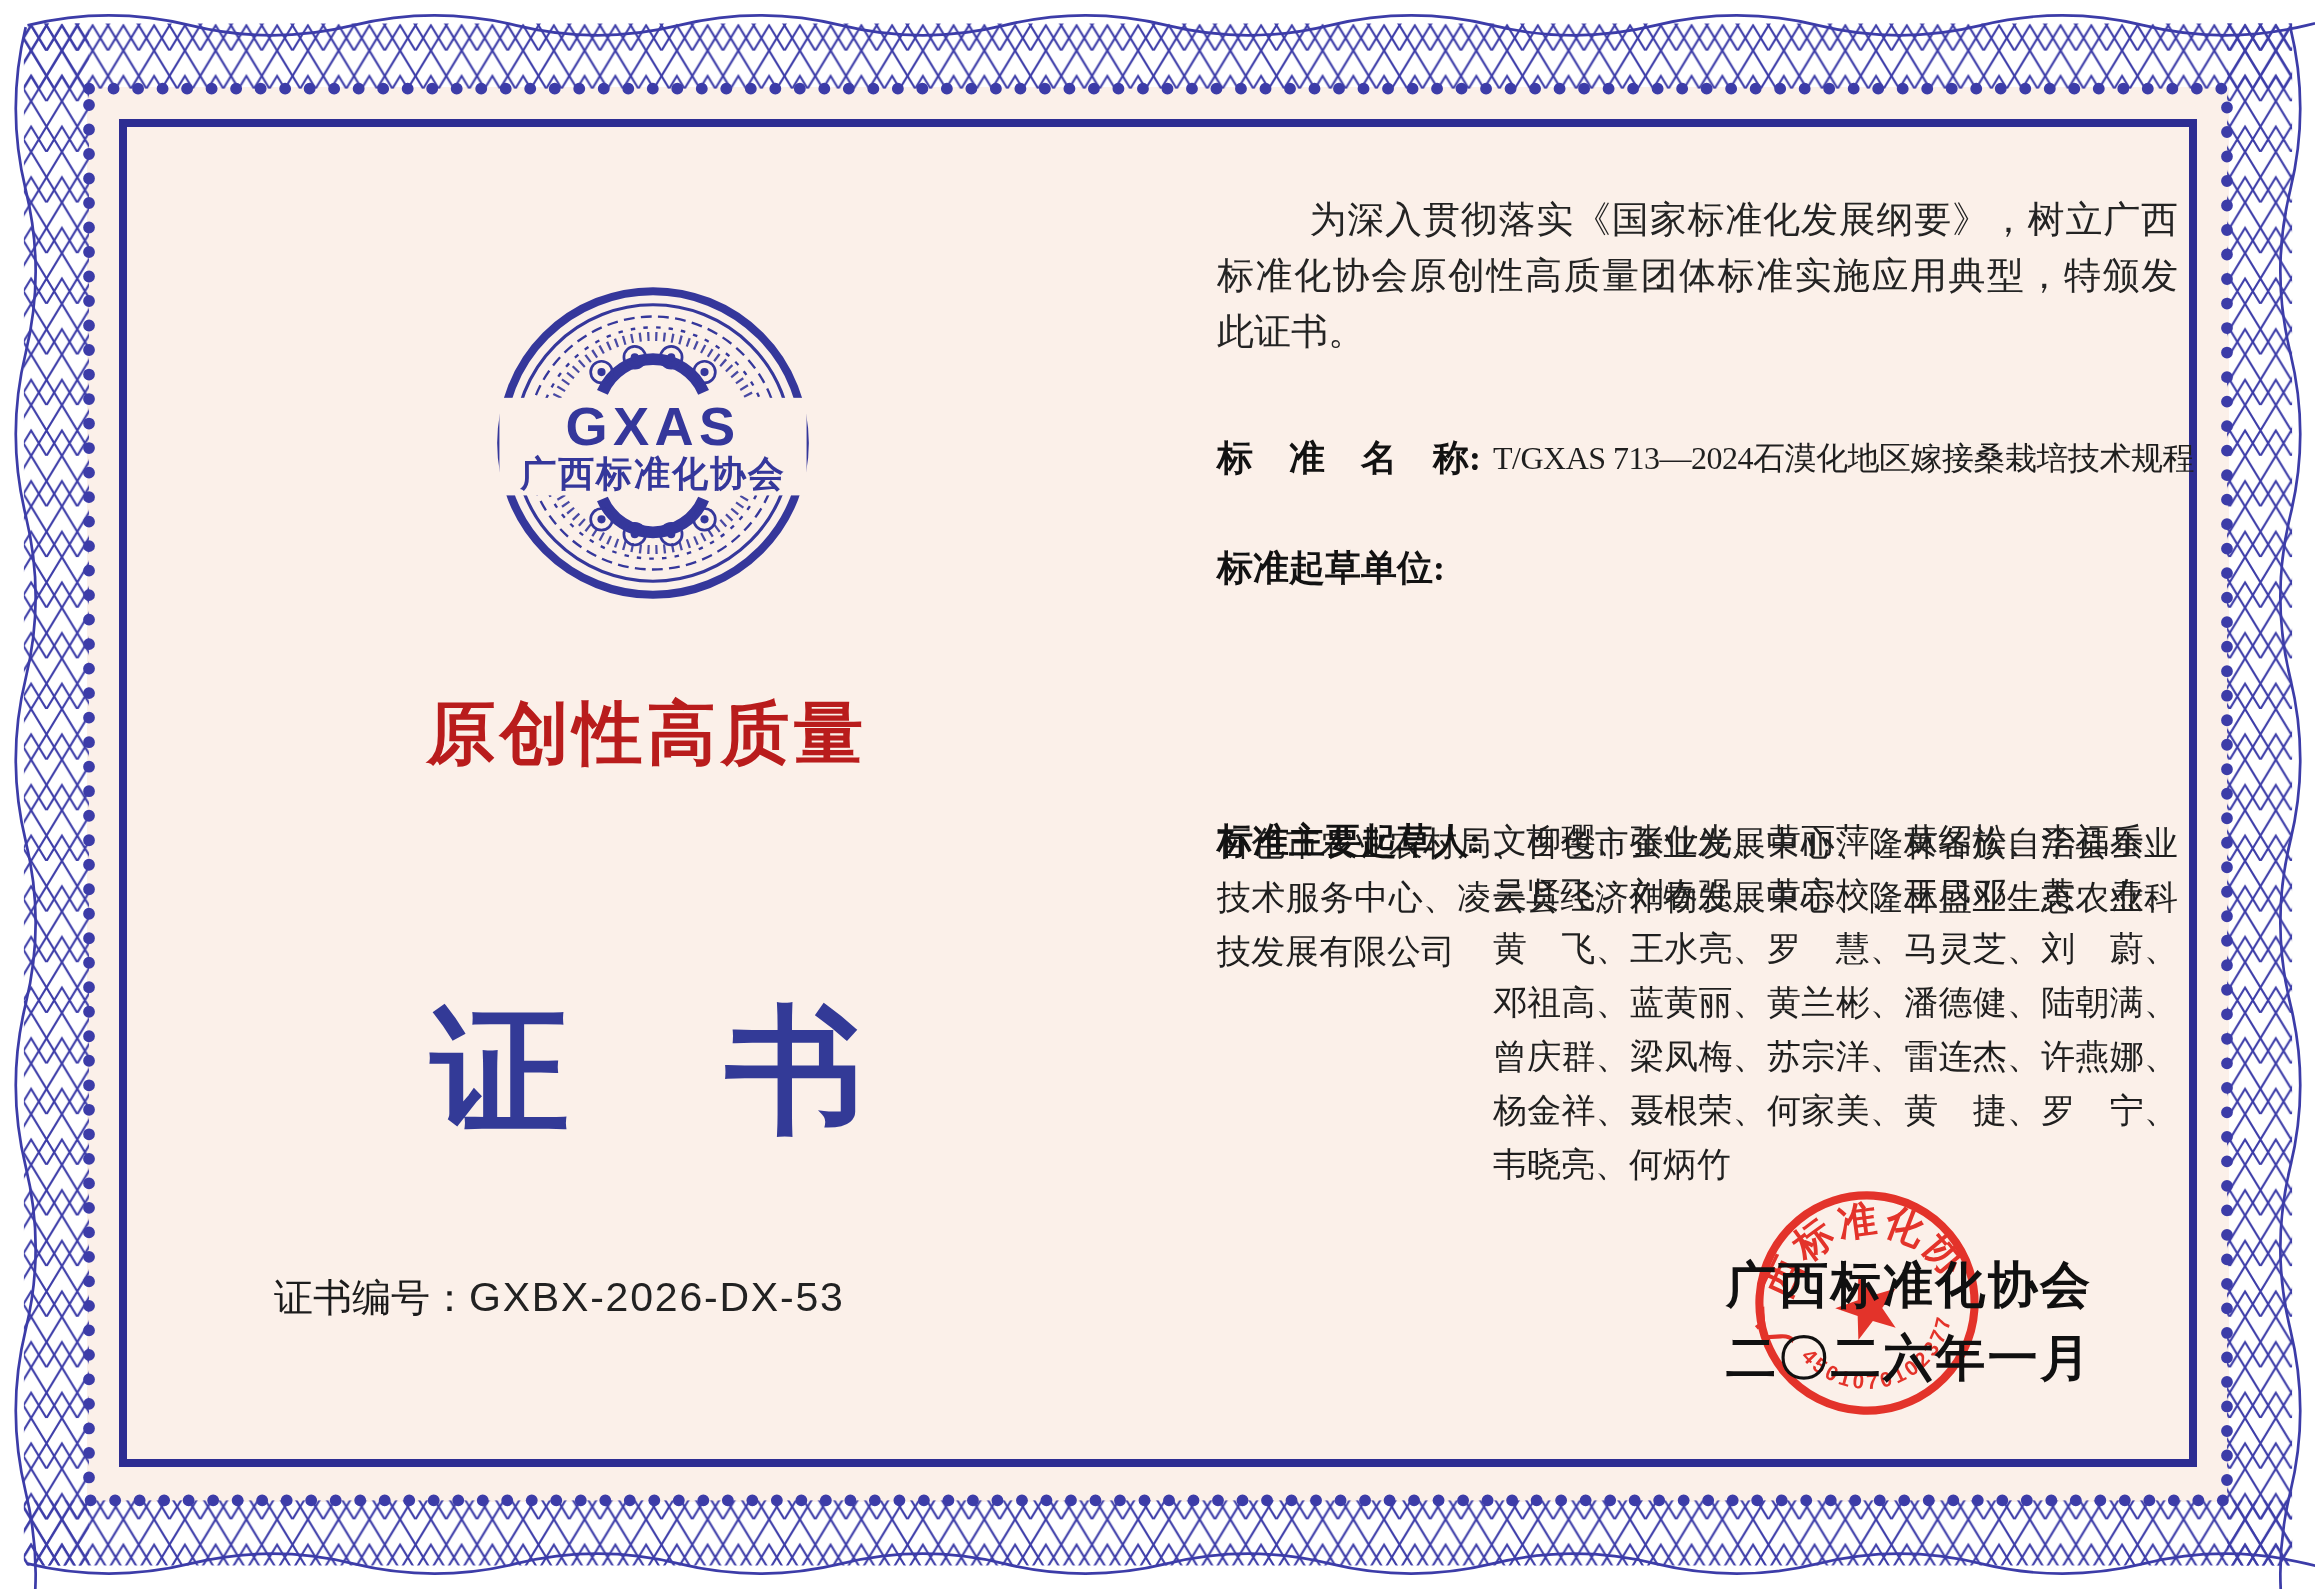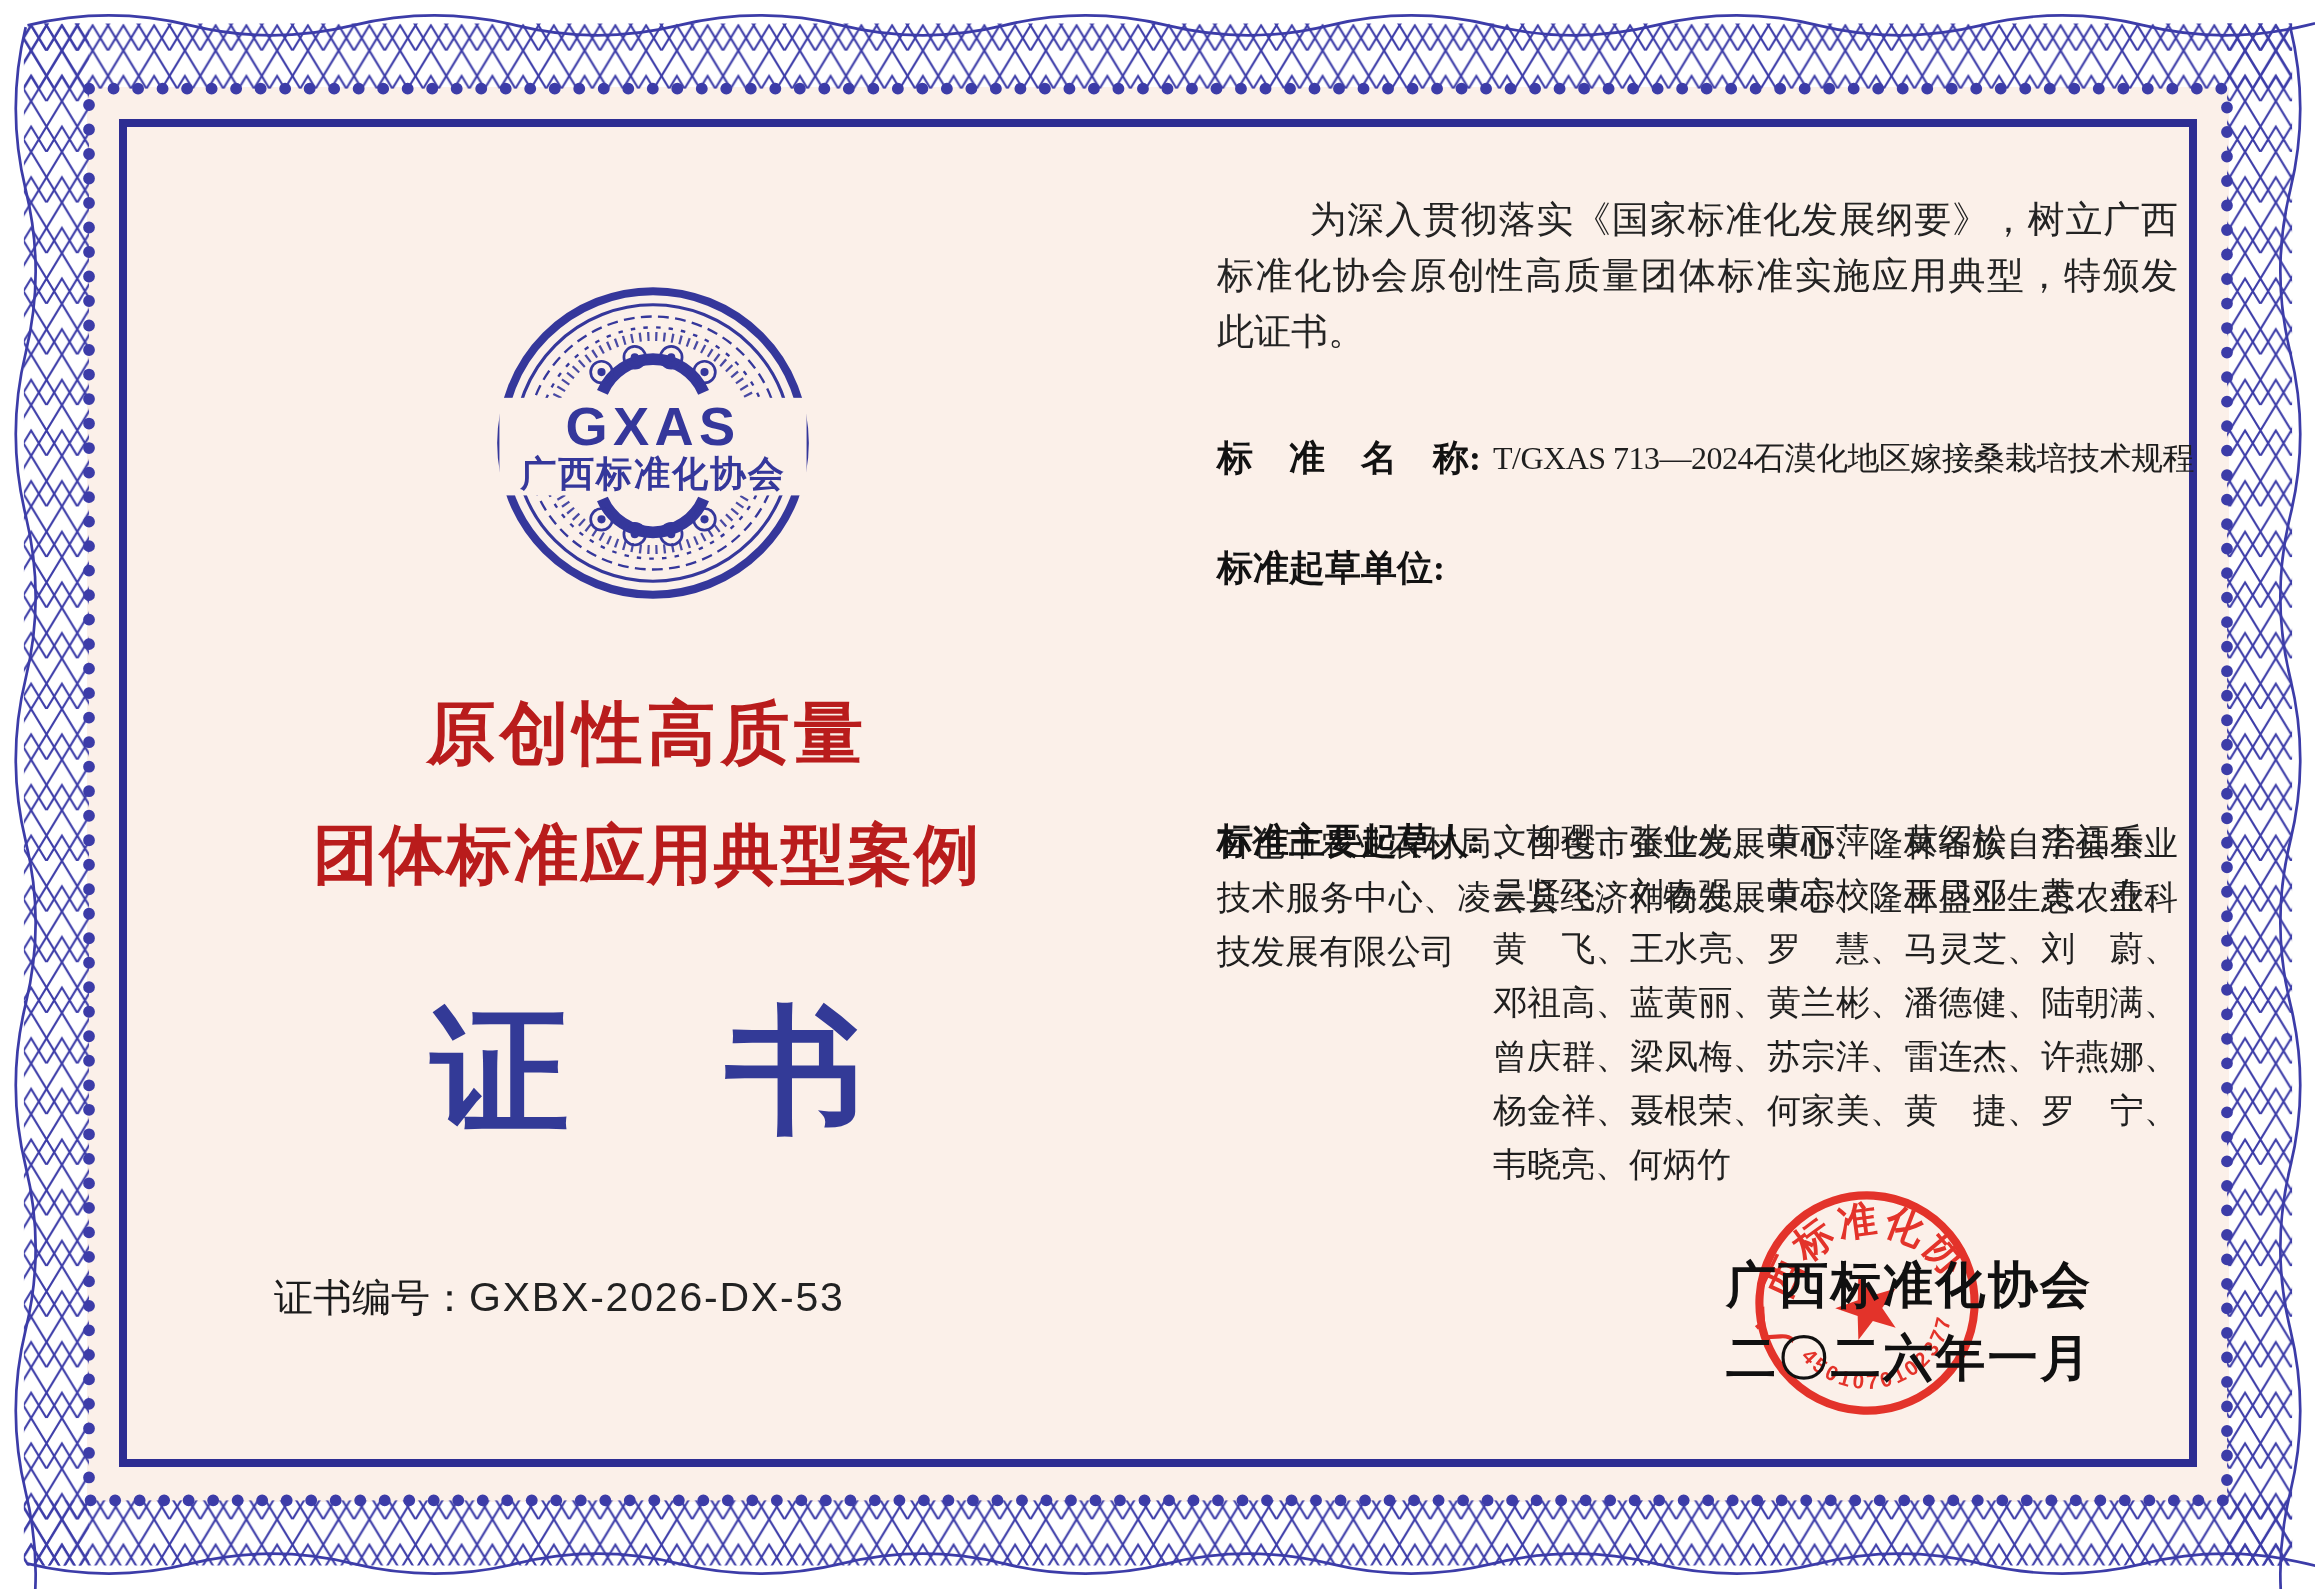--- a/index.html
+++ b/index.html
@@ -97,21 +97,20 @@
             <circle cx="-20.2" cy="100.9" r="4.5"></circle>
           <circle cx="20.2" cy="100.9" r="4.5"></circle>
             <circle cx="57" cy="84.5" r="4.5"></circle>
         </g>
       </g>
       <text x="0" y="2" text-anchor="middle" fill="#35379b" font-size="60" font-weight="bold" font-family="Liberation Sans, DejaVu Sans, sans-serif" letter-spacing="6">GXAS</text>
       <text x="0" y="48" text-anchor="middle" fill="#35379b" font-size="40" font-weight="bold" letter-spacing="2">广西标准化协会</text>
     </svg>
 
     <div class="title-line title1">原创性高质量</div>
-    <div class="title-line title2">团体标准应用典型案例</div>
 
     <div class="certword">
       <span>证</span>
       <span>书</span>
     </div>
 
     <div class="certno">
       <span class="certno-label">证书编号：</span>
       <span class="certno-value">GXBX-2026-DX-53</span>
     </div>

